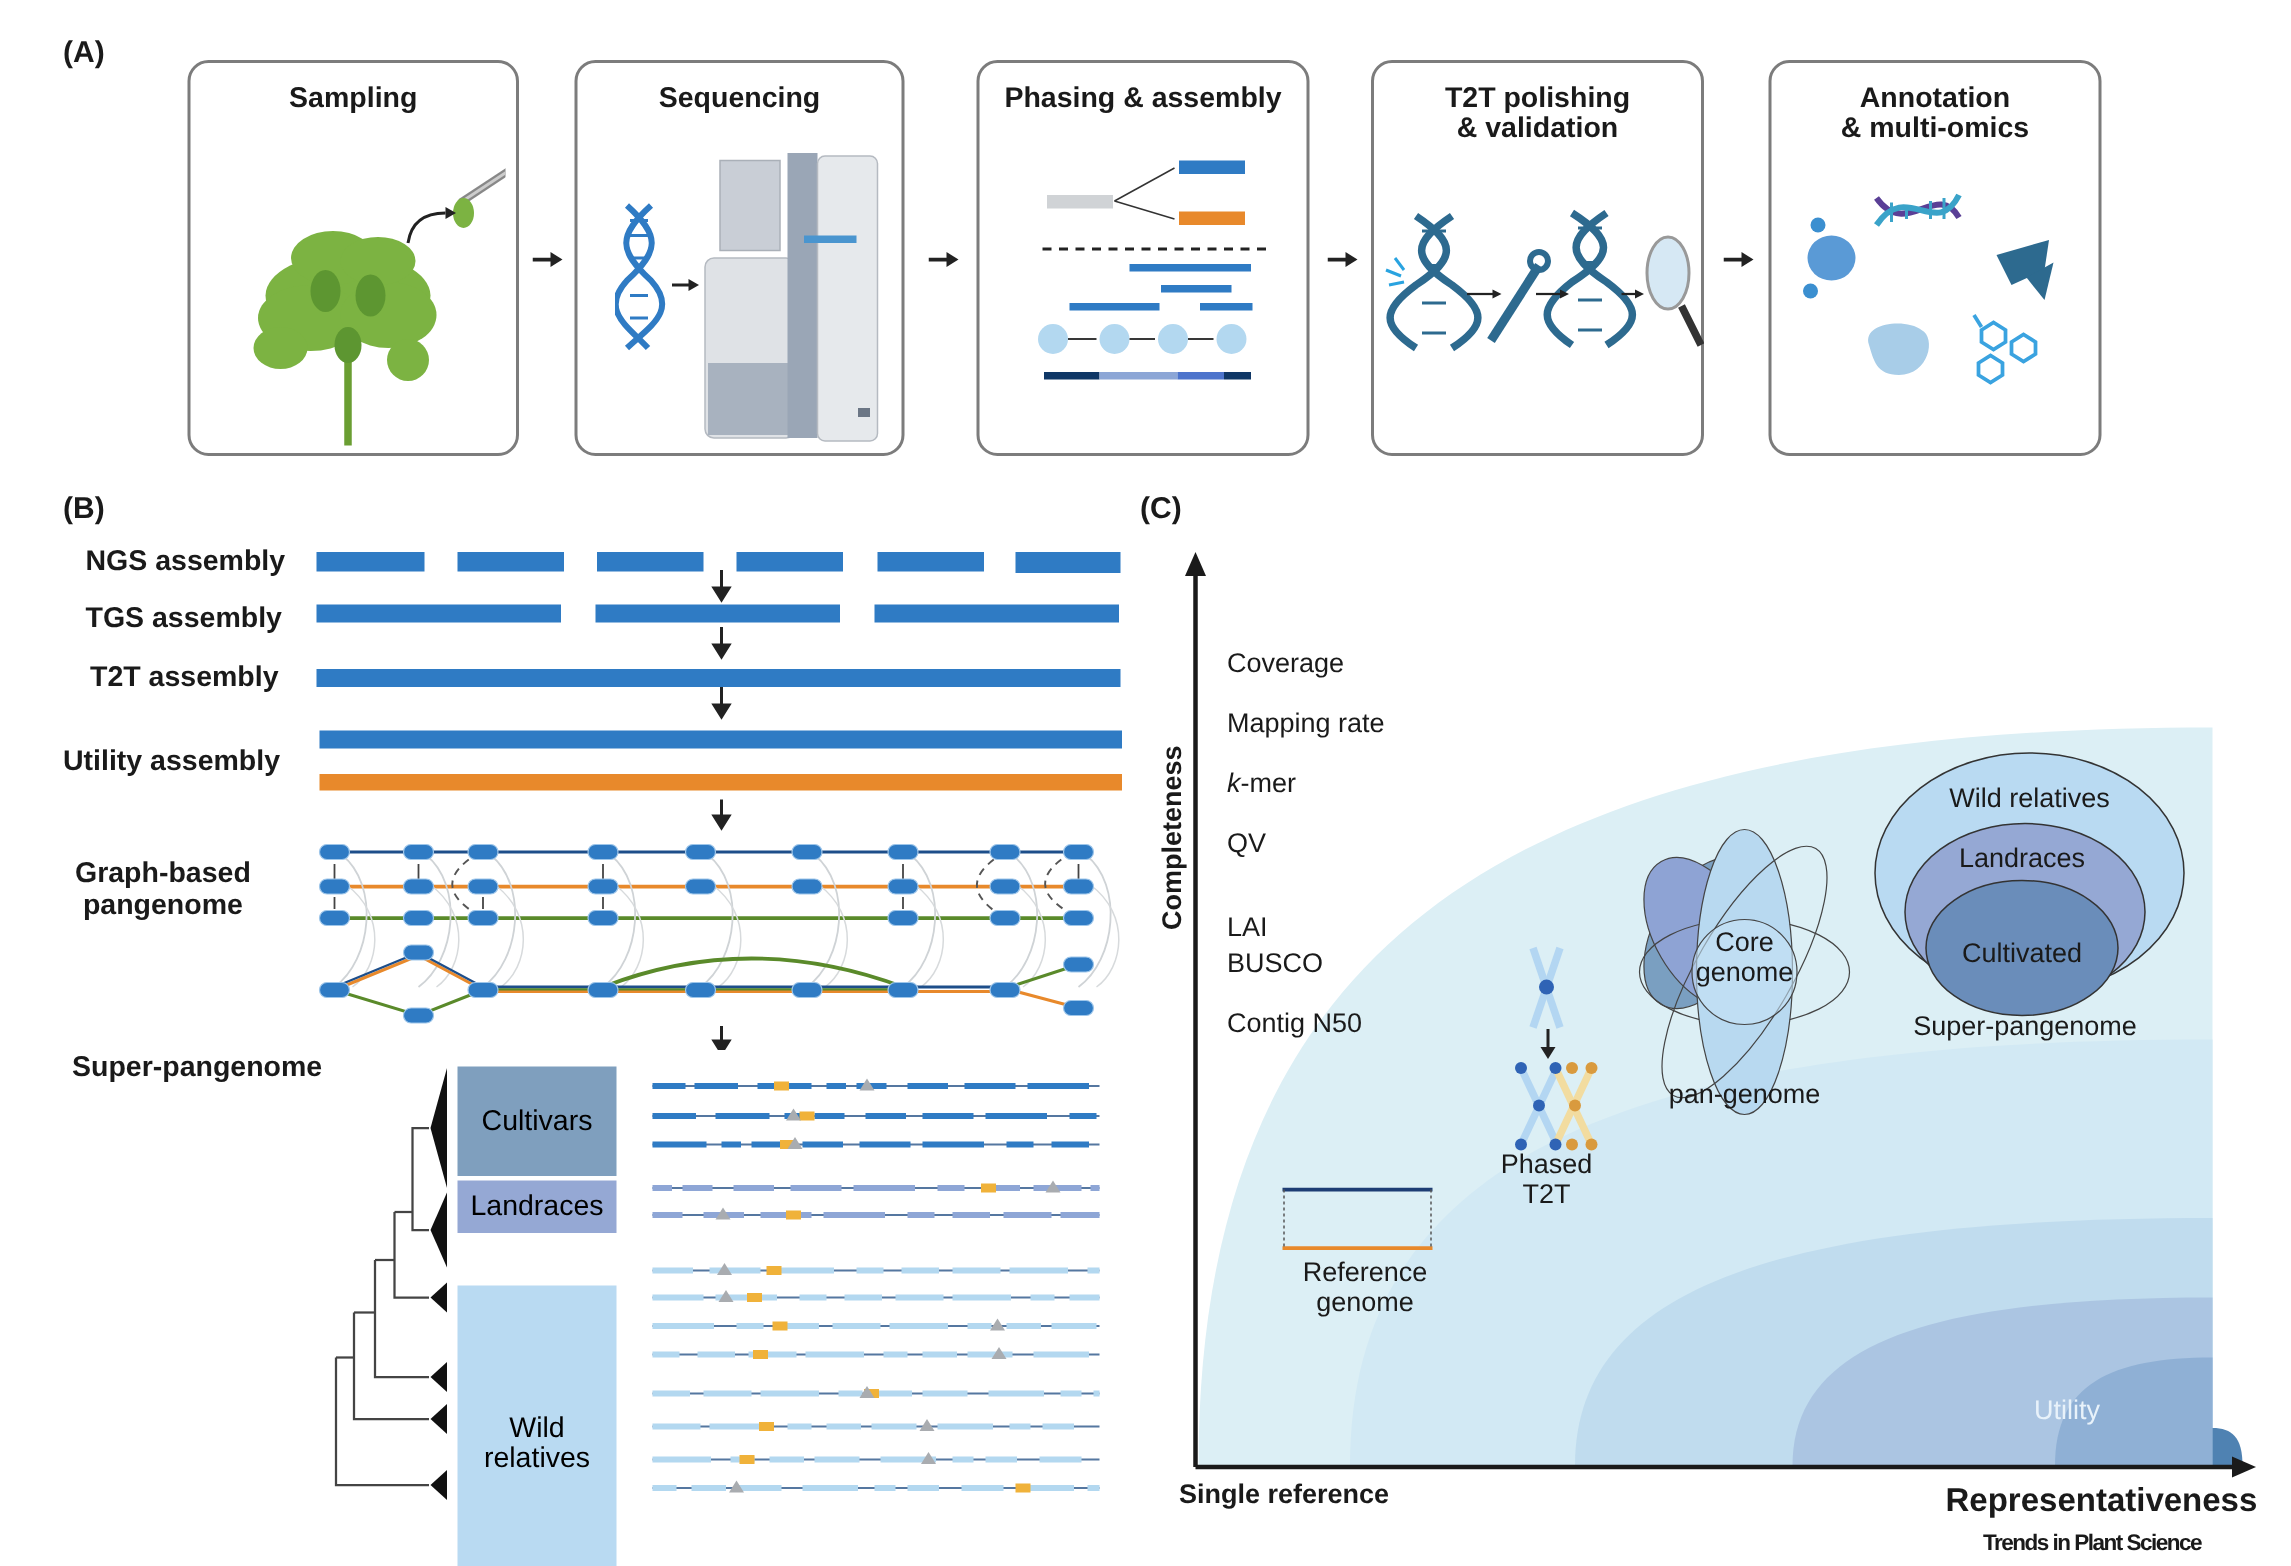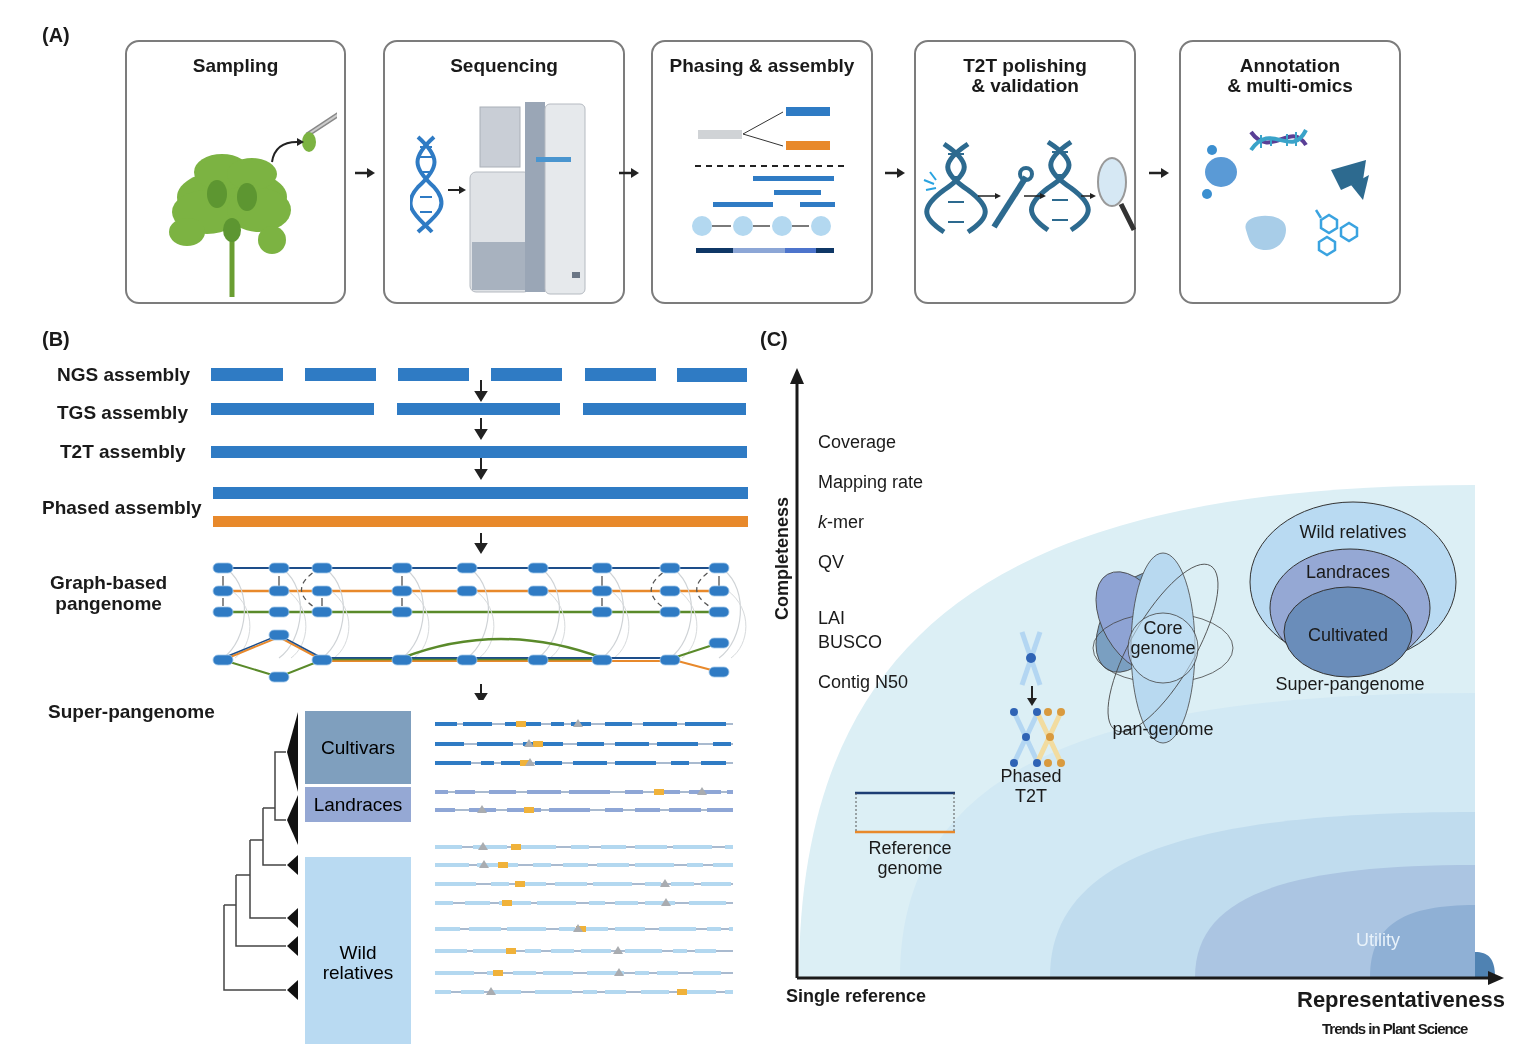--- a/index.html
+++ b/index.html
@@ -48,21 +48,21 @@
       <ellipse cx="100" cy="95" rx="10" ry="14"></ellipse>
       <ellipse cx="85" cy="128" rx="9" ry="12"></ellipse>
     </g>
   </svg>
 </div>
 <svg class="step-arrow" style="left:355px;">
     <line x1="0" y1="7" x2="14" y2="7" stroke="#222" stroke-width="2.5"></line>
     <polygon points="12,2 20,7 12,12" fill="#222"></polygon>
   </svg>
 
-<div class="step-box" style="left:383px;width:242px;">
+<div class="step-box" style="left:383px;width:220px;">
   <div class="step-title">Sequencing</div>
   <svg class="abs" style="left:25px;top:60px;" width="185" height="200">
     <g stroke="#2f7bc4" stroke-width="4" fill="none">
       <path d="M8 35 C 30 55, 30 65, 8 85 C -10 105, 8 115, 22 130"></path>
       <path d="M24 35 C 2 55, 2 65, 24 85 C 42 105, 24 115, 8 130"></path>
     </g>
     <g stroke="#2f7bc4" stroke-width="2">
       <line x1="10" y1="45" x2="22" y2="45"></line>
         <line x1="10" y1="55" x2="22" y2="55"></line>
       <line x1="10" y1="70" x2="22" y2="70"></line>
@@ -191,21 +191,21 @@
       <line x1="125" y1="90" x2="130" y2="98"></line>
     </g>
   </svg>
 </div>
 
 <div class="panel-label" style="left:42px;top:328px;">(B)</div>
 
 <div class="b-label" style="left:57px;top:364px;">NGS assembly</div>
 <div class="b-label" style="left:57px;top:402px;">TGS assembly</div>
 <div class="b-label" style="left:60px;top:441px;">T2T assembly</div>
-<div class="b-label" style="left:42px;top:497px;">Phased assembly</div>
+<div class="b-label" style="left:42px;top:497px;">Utility assembly</div>
 <div class="b-label" style="left:50px;top:572px;text-align:center;">Graph-based
 pangenome</div>
 <div class="b-label" style="left:48px;top:701px;">Super-pangenome</div>
 
 <svg class="abs" style="left:0;top:360px;" width="760" height="340">
 
   <g fill="#2f7bc4">
     <rect x="211" y="8" width="72" height="13"></rect>
       <rect x="305" y="8" width="71" height="13"></rect>
     <rect x="398" y="8" width="71" height="13"></rect>

